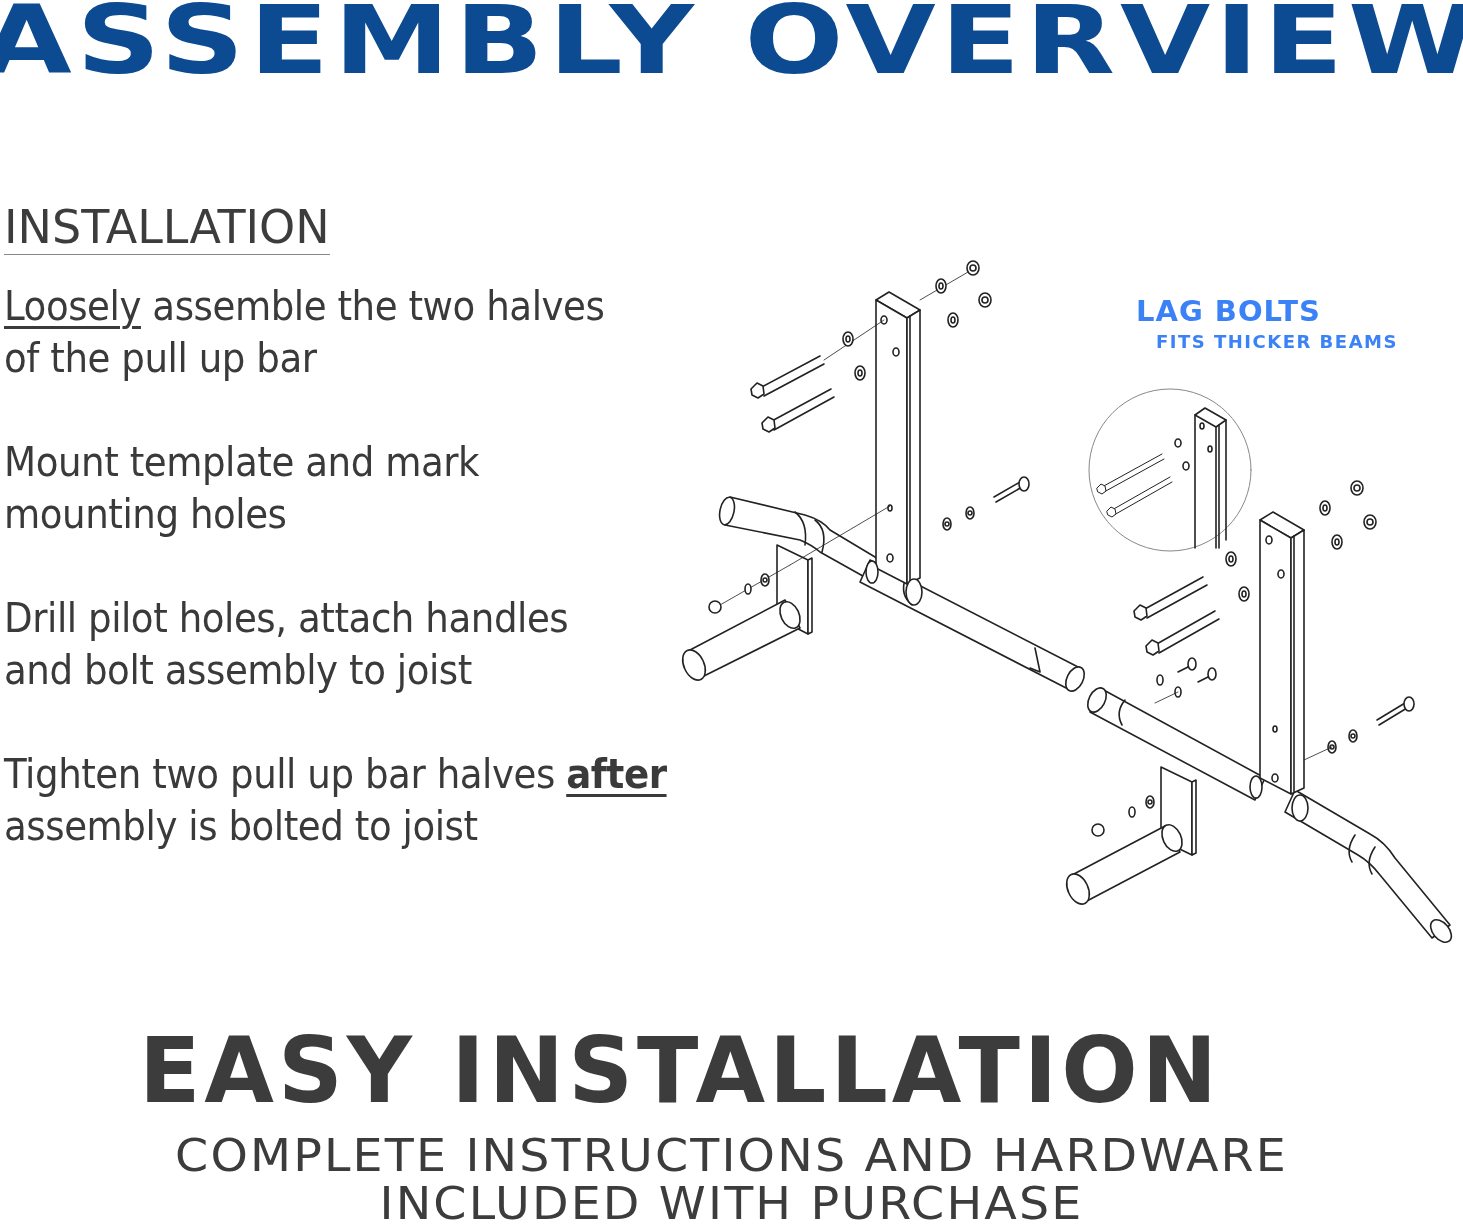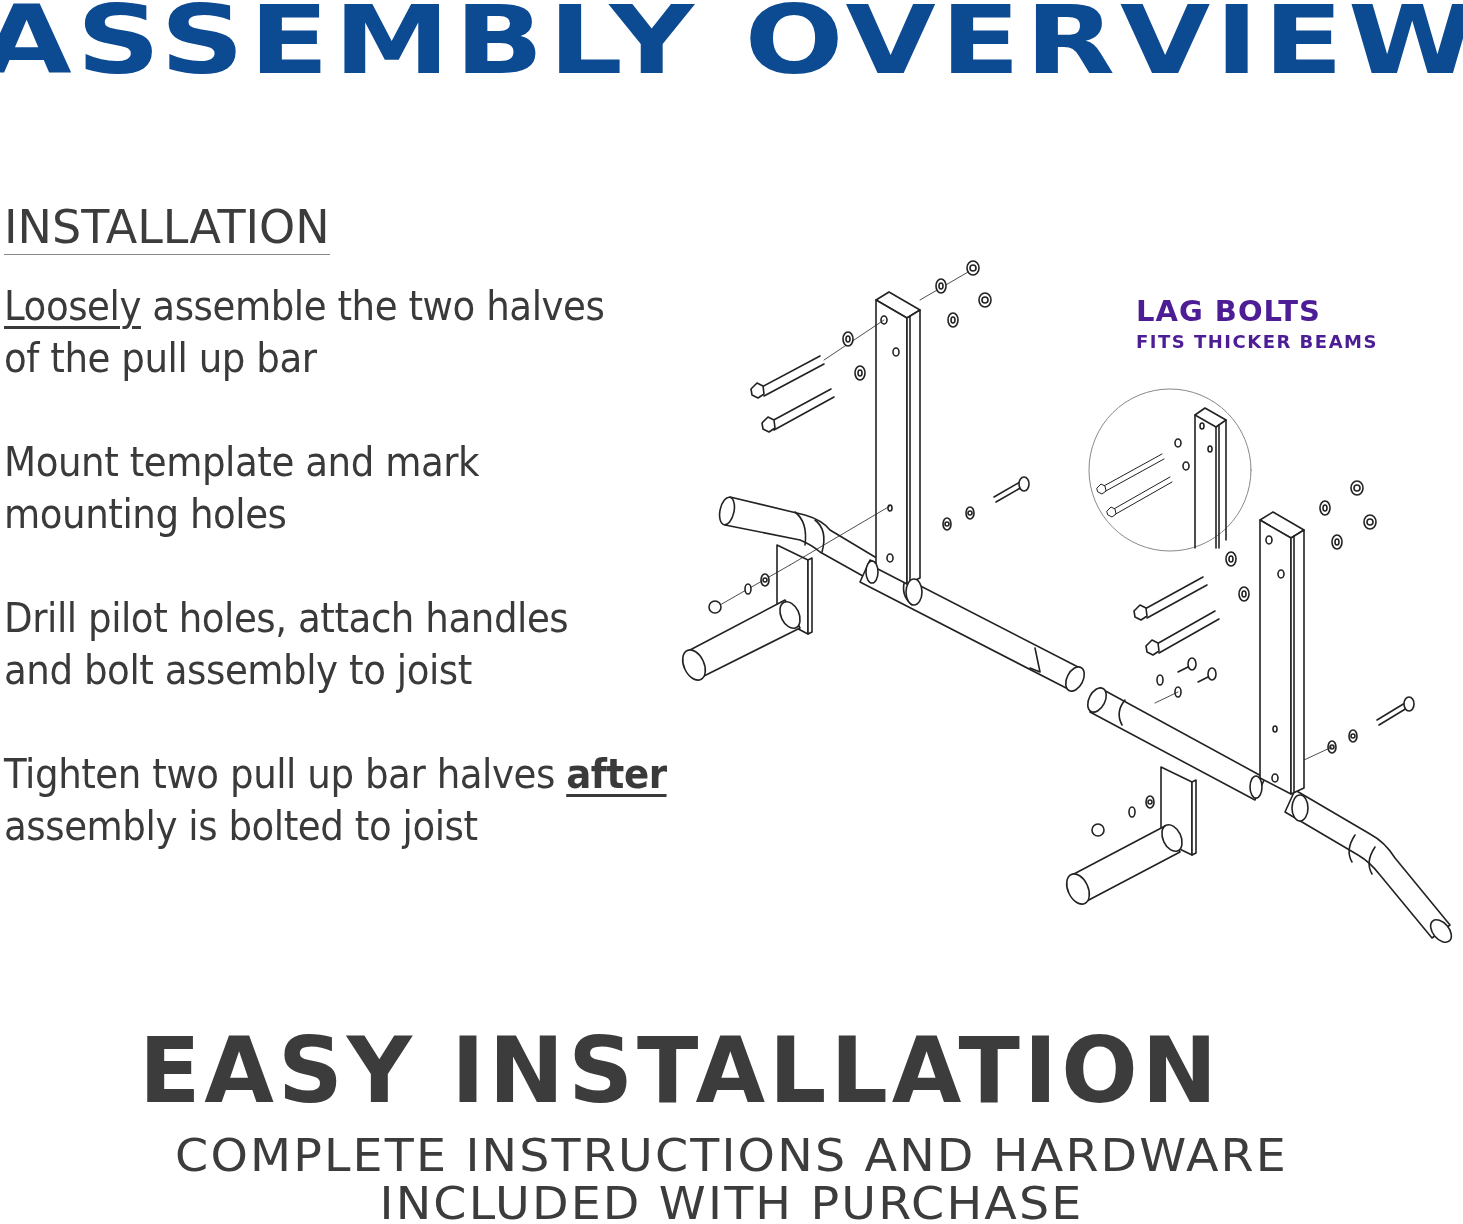--- a/index.html
+++ b/index.html
@@ -15,23 +15,23 @@
     font-family: "DejaVu Sans", sans-serif; font-size: 46px; line-height: 54px; letter-spacing: 0px;
     padding-bottom: 0px; border-bottom: 1.5px solid #888; white-space: nowrap;
   }
   .step {
     position: absolute; left: 4px; color: #3a3a3a;
     font-family: "DejaVu Sans", sans-serif; font-size: 40px; line-height: 52px; letter-spacing: -0.5px;
     white-space: nowrap; transform: scaleX(0.93); transform-origin: left top;
   }
   .step .emph { text-decoration: underline; text-decoration-thickness: 3px; text-underline-offset: 6px; }
   .step .bold { font-weight: bold; }
-  .callout { position: absolute; left: 1136px; top: 296px; color: #4c1d95; font-family: "DejaVu Sans", sans-serif; }
+  .callout { position: absolute; left: 1136px; top: 296px; color: #3b82f6; font-family: "DejaVu Sans", sans-serif; }
   .callout .l1, .callout .l2 { font-weight: bold; font-size: 29px; line-height: 30px; letter-spacing: 1px; white-space: nowrap; }
-  .callout .l3 { font-weight: bold; font-size: 18px; line-height: 32px; letter-spacing: 1.5px; white-space: nowrap; }
+  .callout .l3 { font-weight: bold; font-size: 18px; line-height: 32px; letter-spacing: 1.5px; white-space: nowrap; margin-left: 20px; }
   .diagram { position: absolute; left: 0; top: 0; width: 1463px; height: 1224px; pointer-events: none; }
   .footer-title {
     position: absolute; left: 0; top: 1026px; width: 1360px; text-align: center; color: #3c3c3c;
     font-family: "DejaVu Sans", sans-serif; font-weight: bold; font-size: 90px; line-height: 90px;
     letter-spacing: 4px; white-space: nowrap;
   }
   .footer-sub {
     position: absolute; left: 0; width: 1463px; text-align: center; color: #3c3c3c;
     font-family: "DejaVu Sans", sans-serif; font-size: 44px; line-height: 48px; letter-spacing: 2px; white-space: nowrap;
     transform: scaleX(1.08); transform-origin: center top;

